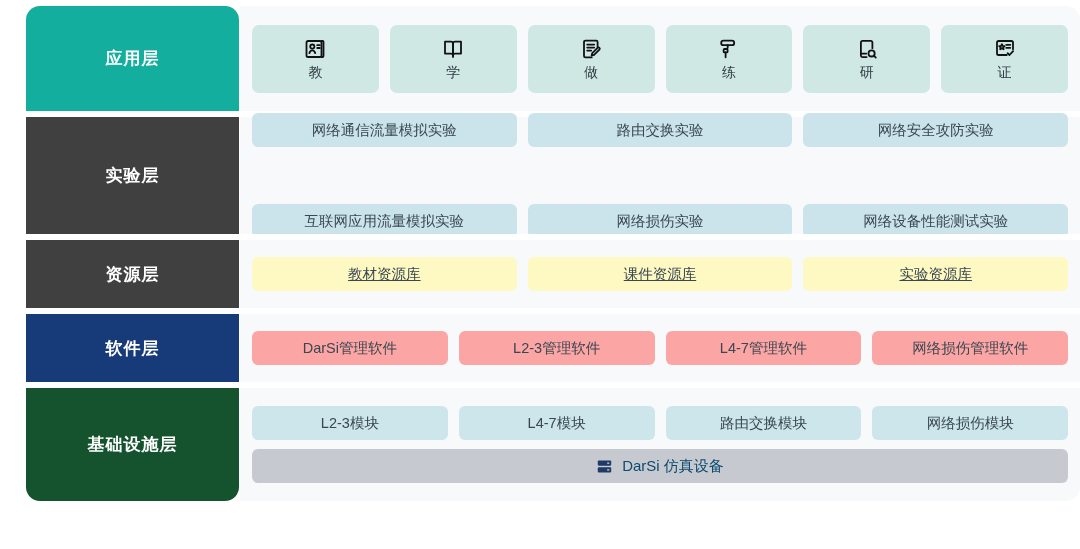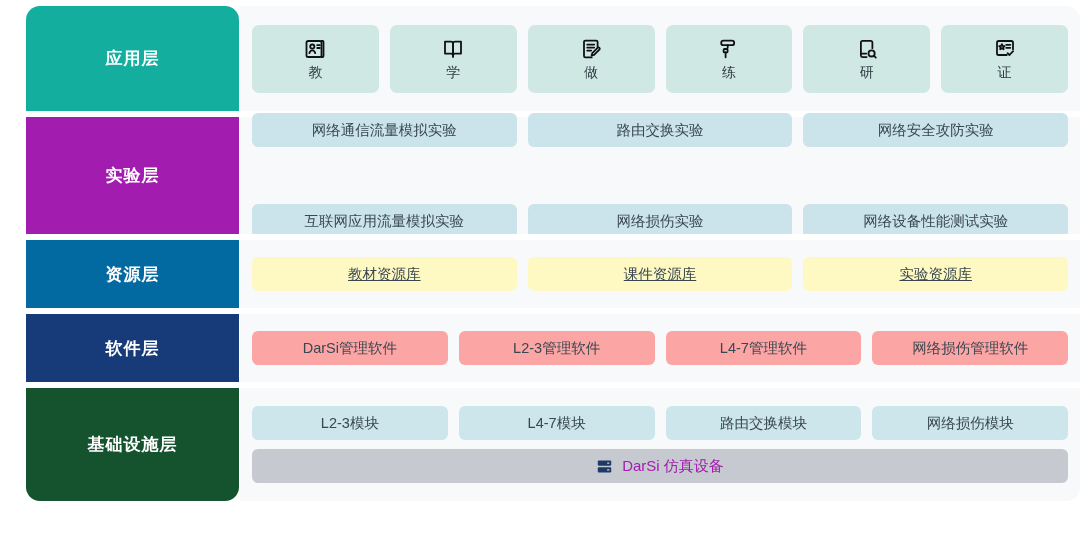--- a/index.html
+++ b/index.html
@@ -117,21 +117,21 @@
   .device-bar {
     margin-top: 9px;
     background: #c6cad0;
     border-radius: 6px;
     height: 34px;
     display: flex;
     align-items: center;
     justify-content: center;
     gap: 9px;
     font-size: 15px;
-    color: #a21caf;
+    color: #0c4a6e;
   }
   .device-bar .server-ico { width: 17px; height: 17px; display: block; }
 
   
   .row-app   .layer-label,
   .row-app   .layer-body   { height: 105px; }
   .row-exp   .layer-label,
   .row-exp   .layer-body   { height: 117px; gap: 48px; }
   .row-res   .layer-label,
   .row-res   .layer-body   { height: 68px; }
@@ -223,41 +223,41 @@
           <span class="cap">证</span>
         </div>
 
       </div>
     </div>
   </div>
 
   <div class="row-gap"></div>
 
   <div class="layer-row row-exp">
-    <div class="layer-label" style="background:#a21caf">
+    <div class="layer-label" style="background:#404040">
       <span>实验层</span>
     </div>
     <div class="layer-body">
       <div class="pill-grid cols-3">
         <div class="pill pill-exp">网络通信流量模拟实验</div>
         <div class="pill pill-exp">路由交换实验</div>
         <div class="pill pill-exp">网络安全攻防实验</div>
       </div>
       <div class="pill-grid cols-3">
         <div class="pill pill-exp">互联网应用流量模拟实验</div>
         <div class="pill pill-exp">网络损伤实验</div>
         <div class="pill pill-exp">网络设备性能测试实验</div>
       </div>
     </div>
   </div>
 
   <div class="row-gap"></div>
 
   <div class="layer-row row-res">
-    <div class="layer-label" style="background:#0369a1">
+    <div class="layer-label" style="background:#404040">
       <span>资源层</span>
     </div>
     <div class="layer-body">
       <div class="pill-grid cols-3">
         <div class="pill pill-res">教材资源库</div>
         <div class="pill pill-res">课件资源库</div>
         <div class="pill pill-res">实验资源库</div>
       </div>
     </div>
   </div>

